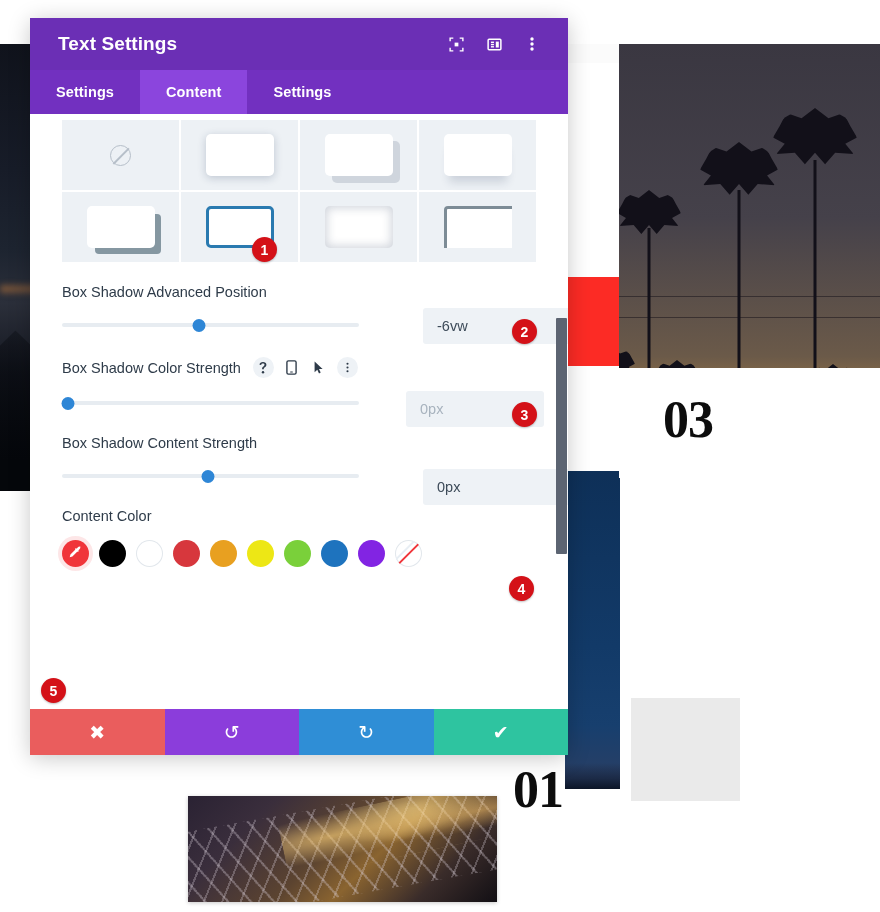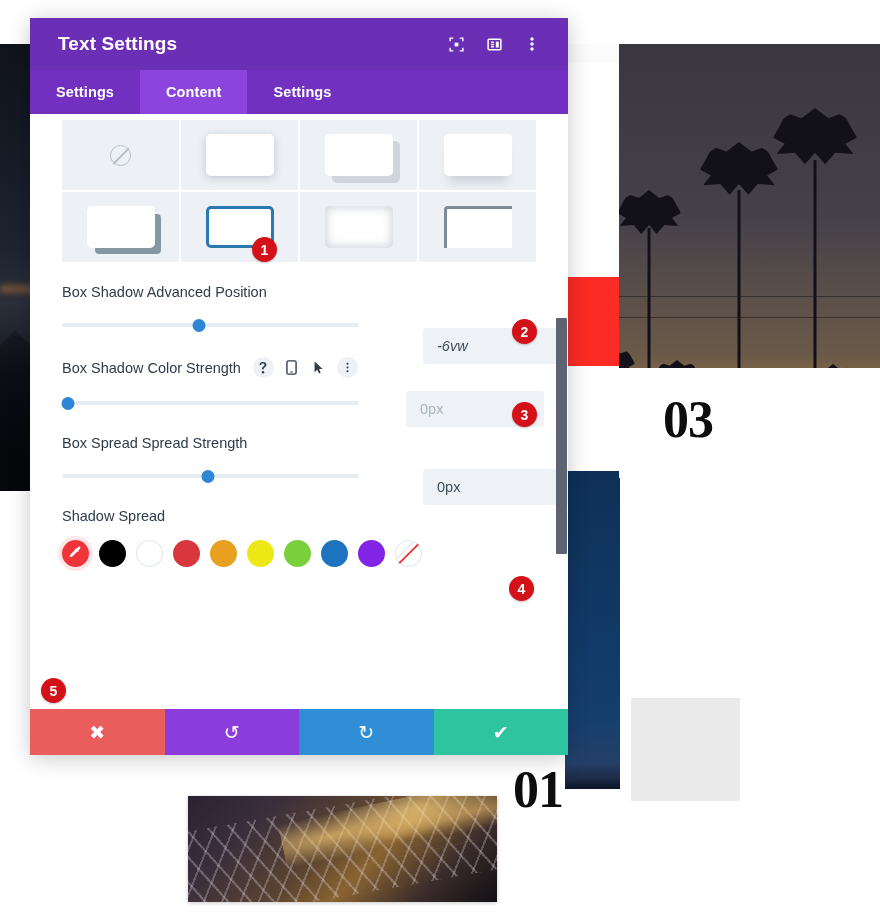--- a/index.html
+++ b/index.html
@@ -410,21 +410,21 @@
 
 
     <div class="control">
       <div class="control-label">Box Shadow Advanced Position</div>
       <div class="control-row">
         <div class="slider">
           <div class="track"></div>
             <div class="thumb" style="left:46%"></div>
         </div>
       </div>
-      <div class="numfield" style="position:absolute; left:361px; top:44px; width:148px;font-style:italic;">-6vw</div>
+      <div class="numfield" style="position:absolute; left:361px; top:24px; width:148px;">-6vw</div>
     </div>
 
     <div class="control">
       <div class="control-label">
         <span>Box Shadow Color Strength</span>
         <span class="label-icons">
           <span class="lbl-ico">
             <svg width="8" height="12" viewBox="0 0 8 12" fill="#2e3b49">
               <path d="M4 0C2 0 .7 1.1.5 2.7l1.7.3C2.3 2.1 3 1.6 4 1.6c.9 0 1.5.5 1.5 1.2 0 .6-.3 1-1.1 1.6C3.4 5.1 3 5.7 3.1 7.2h1.7c0-1 .2-1.3 1-1.9C6.9 4.5 7.4 3.8 7.4 2.7 7.4 1.1 6 0 4 0z"></path>
               <circle cx="4" cy="10.3" r="1.2"></circle>
@@ -453,32 +453,32 @@
       <div class="control-row">
         <div class="slider">
           <div class="track"></div>
             <div class="thumb" style="left:2%"></div>
         </div>
       </div>
       <div class="numfield placeholder" style="position:absolute; left:344px; top:34px; width:138px;">0px</div>
     </div>
 
     <div class="control">
-      <div class="control-label">Box Spread Spread Strength</div>
+      <div class="control-label">Box Shadow Content Strength</div>
       <div class="control-row">
         <div class="slider">
           <div class="track"></div>
             <div class="thumb" style="left:49%"></div>
         </div>
       </div>
       <div class="numfield" style="position:absolute; left:361px; top:34px; width:148px;">0px</div>
     </div>
 
     <div class="control">
-      <div class="control-label" style="margin-bottom:4px;">Shadow Spread</div>
+      <div class="control-label" style="margin-bottom:4px;">Content Color</div>
       <div id="shadow-color-row">
         <span class="swatch eyedrop">
           <svg width="15" height="15" viewBox="0 0 16 16" fill="#fff">
             <path d="M13.6 1.3c-.9-.9-2.2-.9-3 0l-1.5 1.5-.6-.6-1.1 1.1.5.5-5.3 5.3-.8 2.9 2.9-.8 5.3-5.3.5.5 1.1-1.1-.6-.6 1.5-1.5c.9-.8.9-2.1.1-2.9z"></path>
           </svg>
         </span>
         <span class="swatch" style="background:#000000"></span>
         <span class="swatch white"></span>
         <span class="swatch" style="background:#D7373D"></span>
         <span class="swatch" style="background:#E8A020"></span>

